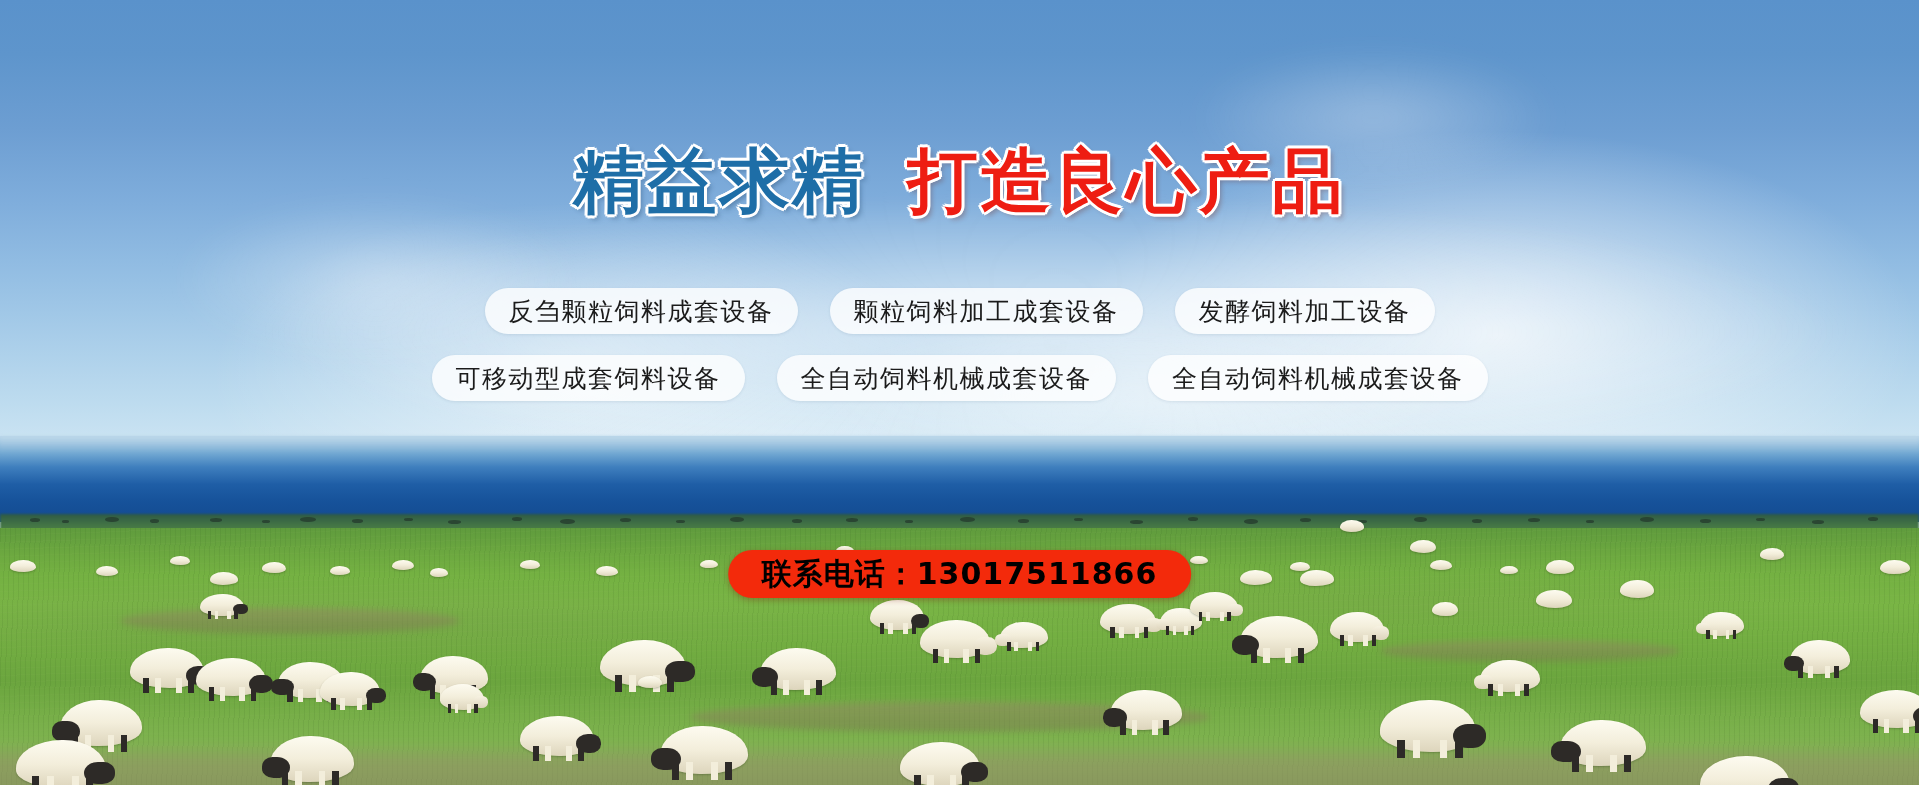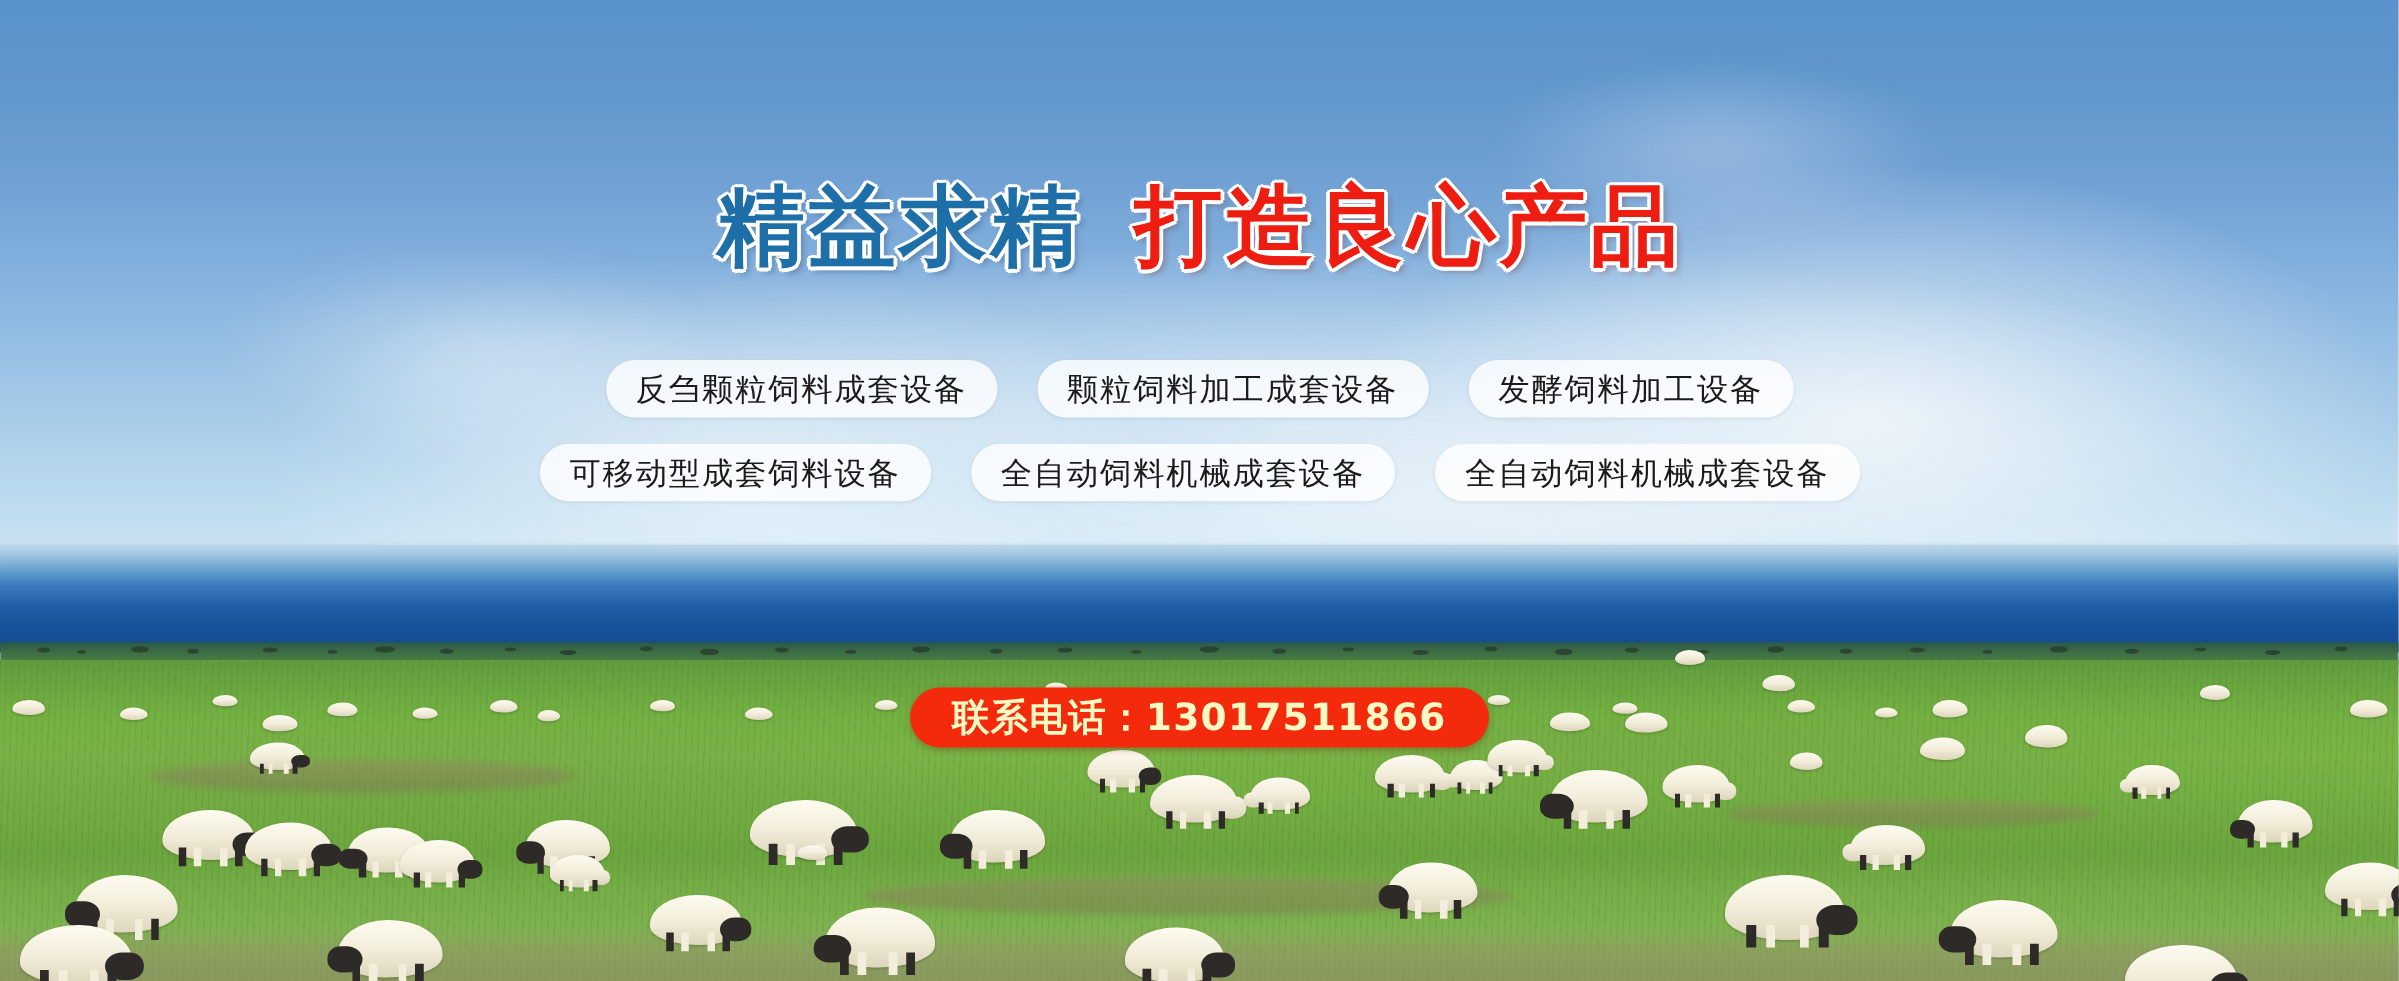--- a/index.html
+++ b/index.html
@@ -199,21 +199,21 @@
     left:50%;
     transform:translateX(-50%);
     top:550px;
     display:inline-flex;
     align-items:center;
     justify-content:center;
     height:48px;
     padding:0 34px;
     border-radius:24px;
     background:#f32a0b;
-    color:#fef9c3;
+    color:#000000;
     font-size:30px;
     font-weight:700;
     letter-spacing:1px;
     white-space:nowrap;
     font-family:"DejaVu Sans","Liberation Sans",sans-serif;
     box-shadow:0 2px 6px rgba(120,25,5,.35);
     cursor:pointer;
   }
 </style>
 </head>

